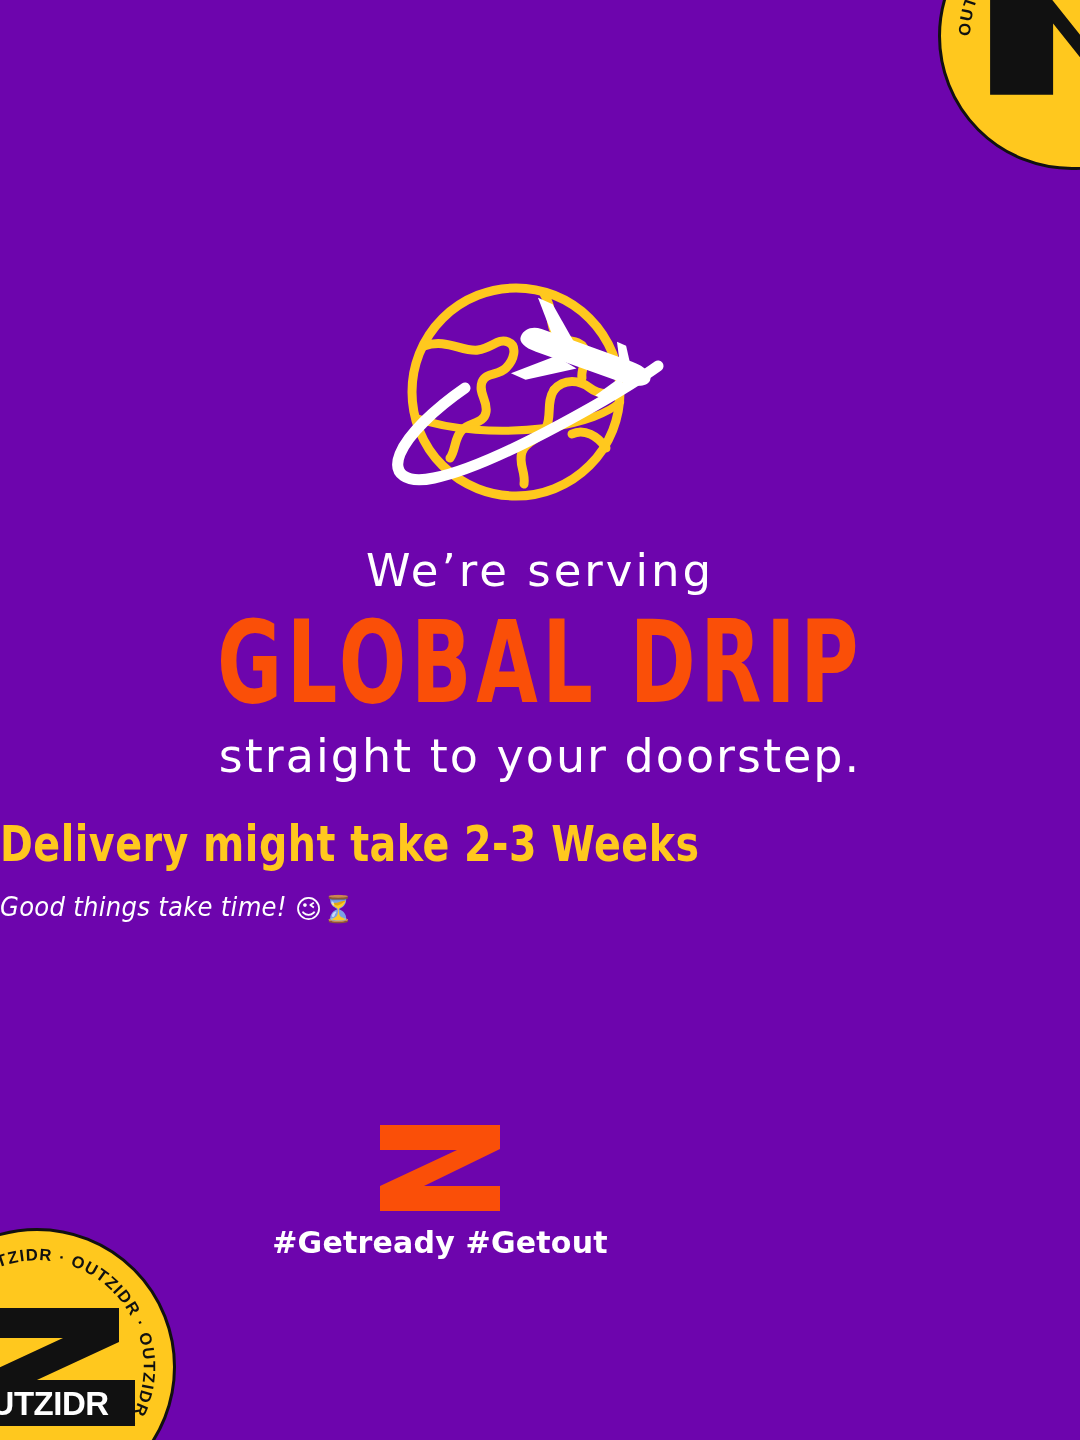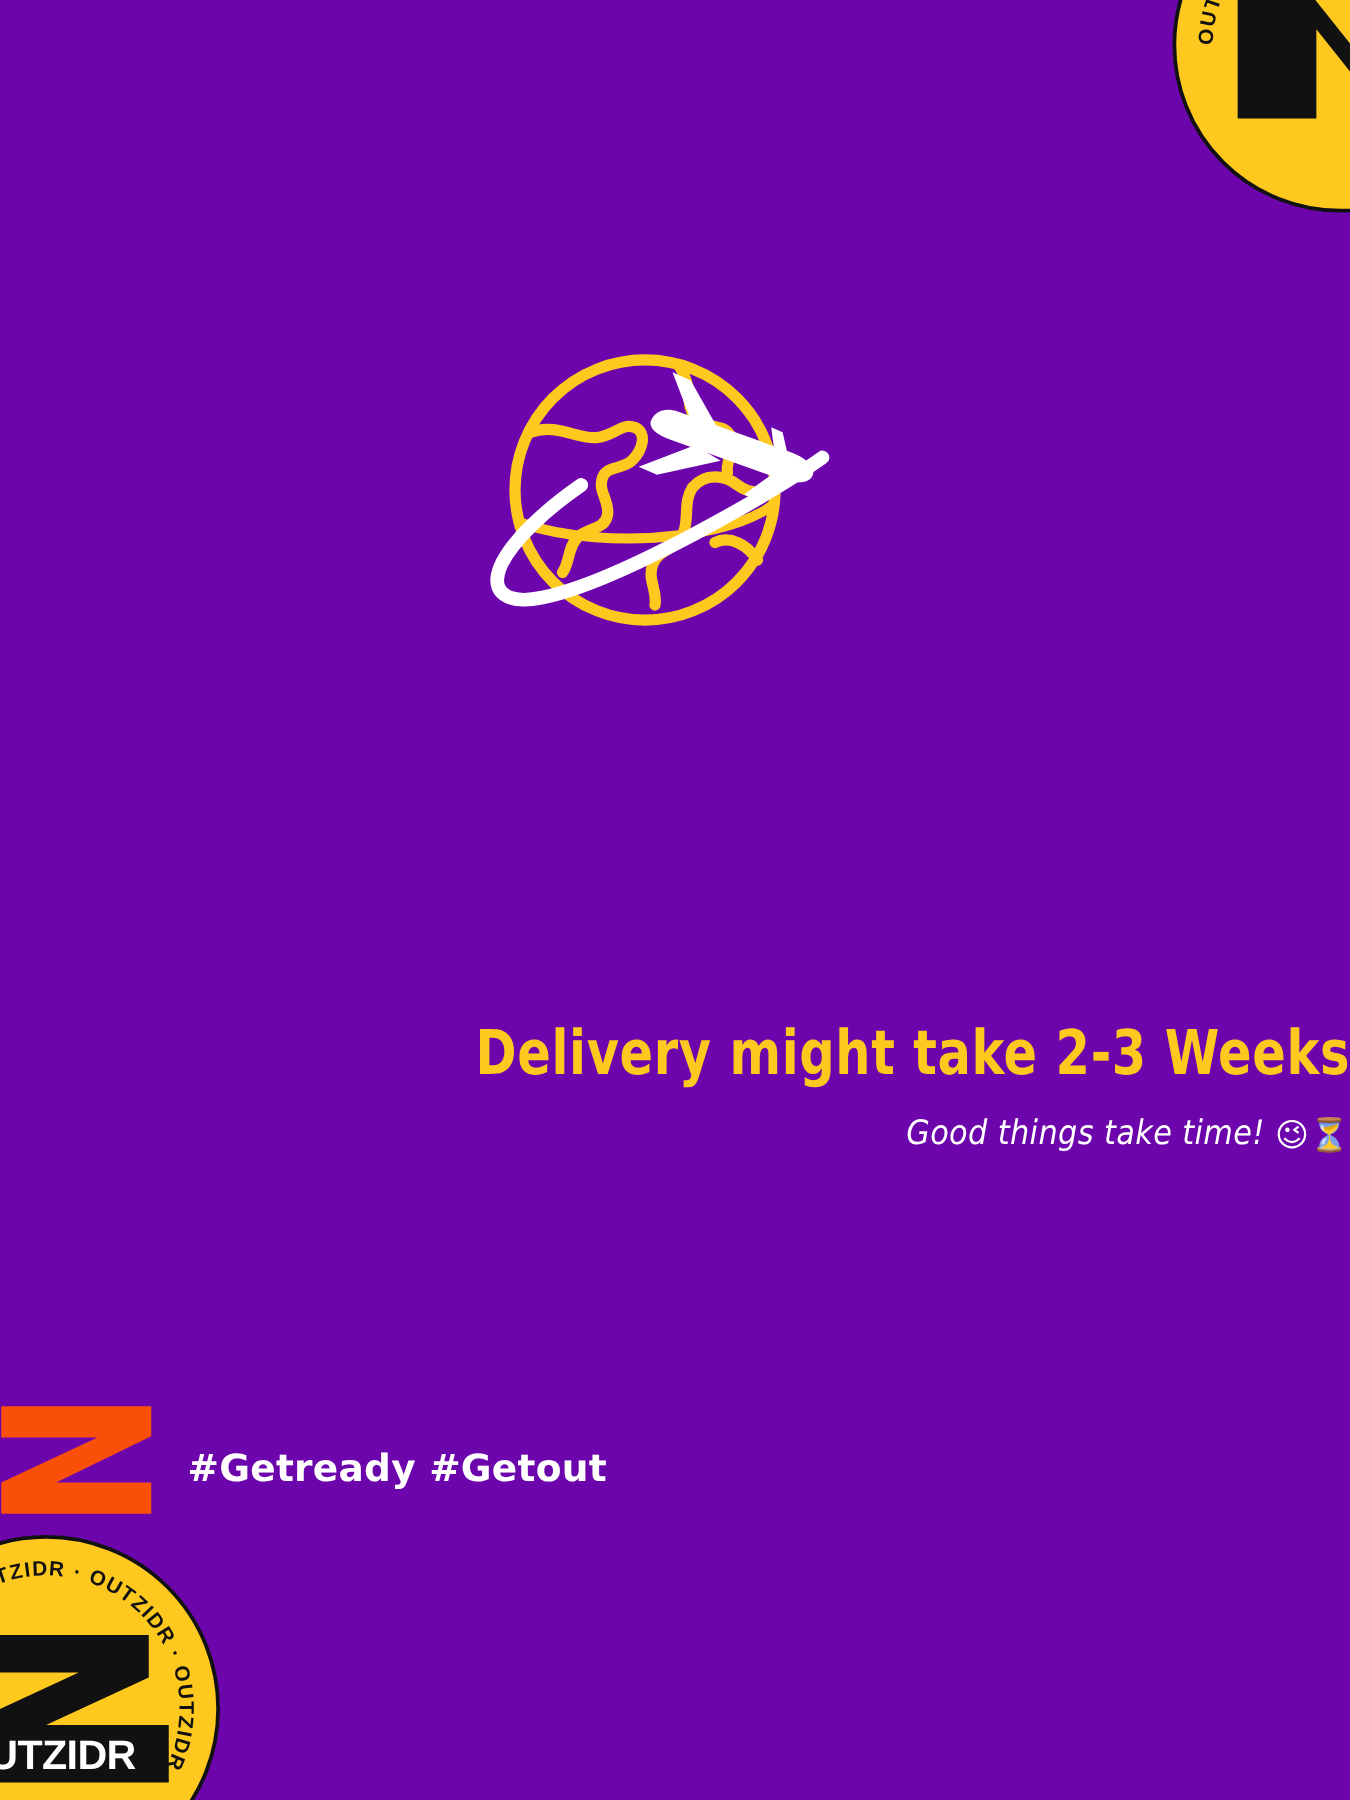--- a/index.html
+++ b/index.html
@@ -151,21 +151,21 @@
     letter-spacing: 2px;
     line-height: 1.0;
     margin: 22px 0 0 0;
   }
 
   #delivery-block {
     position: absolute;
     left: 0;
     top: 818px;
     width: 1080px;
-    text-align: right;
+    text-align: left;
   }
   #delivery-note {
     color: #FFC81E;
     font-family: "DejaVu Sans Condensed", "Liberation Sans Narrow", "Liberation Sans", sans-serif;
     font-size: 44px;
     font-weight: 700;
     letter-spacing: 0.5px;
     line-height: 1.05;
     margin: 0;
     transform: scaleY(1.12);
@@ -188,23 +188,22 @@
     vertical-align: -2px;
   }
 
   
   #footer-brand {
     position: absolute;
     left: 0;
     top: 1124px;
     width: 880px;
     display: flex;
-    flex-direction: row;
+    flex-direction: column;
     align-items: center;
-    gap: 28px;
   }
   #footer-z {
     width: 122px;
     height: 88px;
     display: block;
   }
   #footer-tagline {
     margin-top: 16px;
     color: #FFFFFF;
     font-family: "DejaVu Sans", sans-serif;
@@ -277,20 +276,25 @@
       <path d="M6 26 C6 18 12 12 22 11 L118 4 C132 3 142 7 142 14 C142 21 132 26 118 27 L26 34 C14 35 6 32 6 26 Z"></path>
       <path d="M44 22 L6 -16 L22 -16 L68 18 Z"></path>
       <path d="M46 30 L12 64 L28 64 L70 33 Z"></path>
       <path d="M112 18 L96 -8 L106 -8 L124 16 Z"></path>
       <path d="M112 26 L98 50 L108 50 L124 28 Z"></path>
       <rect x="128" y="10" width="5" height="9" rx="2"></rect>
       <rect x="118" y="9" width="5" height="9" rx="2"></rect>
     </g>
   </svg>
 
+  <div id="copy">
+    <div id="headline-pre">We’re serving</div>
+    <div id="headline-main">GLOBAL DRIP</div>
+    <div id="headline-post">straight to your doorstep.</div>
+  </div>
 
   <div id="delivery-block">
     <div id="delivery-note">Delivery might take 2-3 Weeks</div>
     <div id="delivery-sub">
       <span>Good things take time!</span>
       <span class="emoji">😉</span><span class="emoji">⏳</span>
     </div>
   </div>
 
   <div id="footer-brand">

